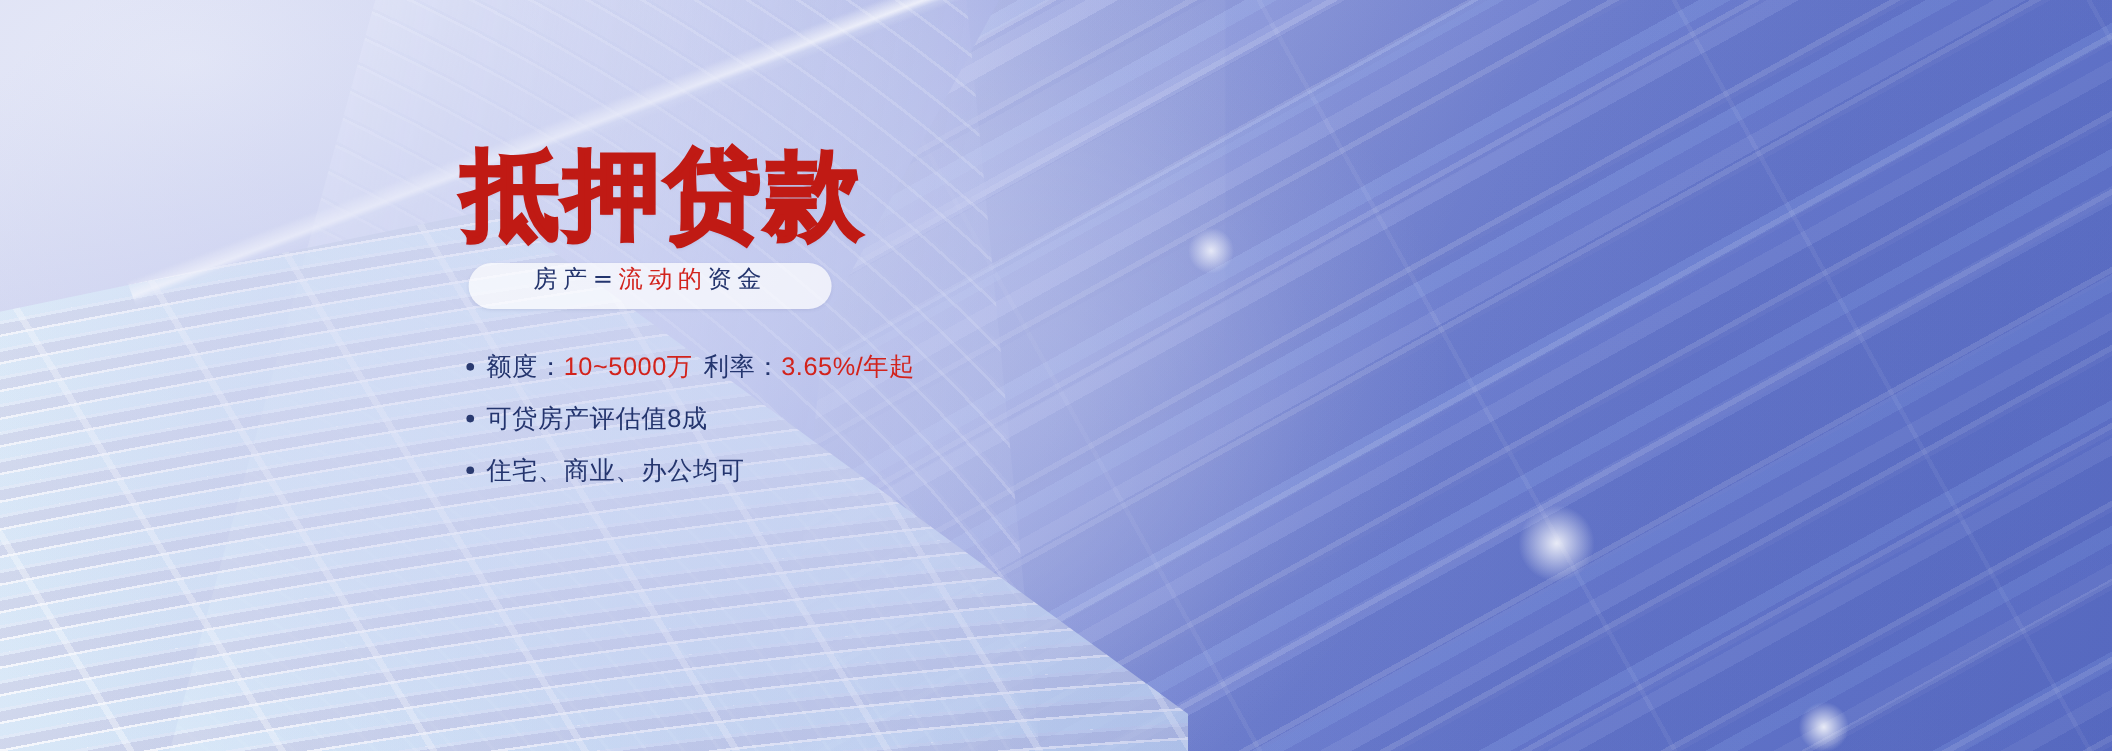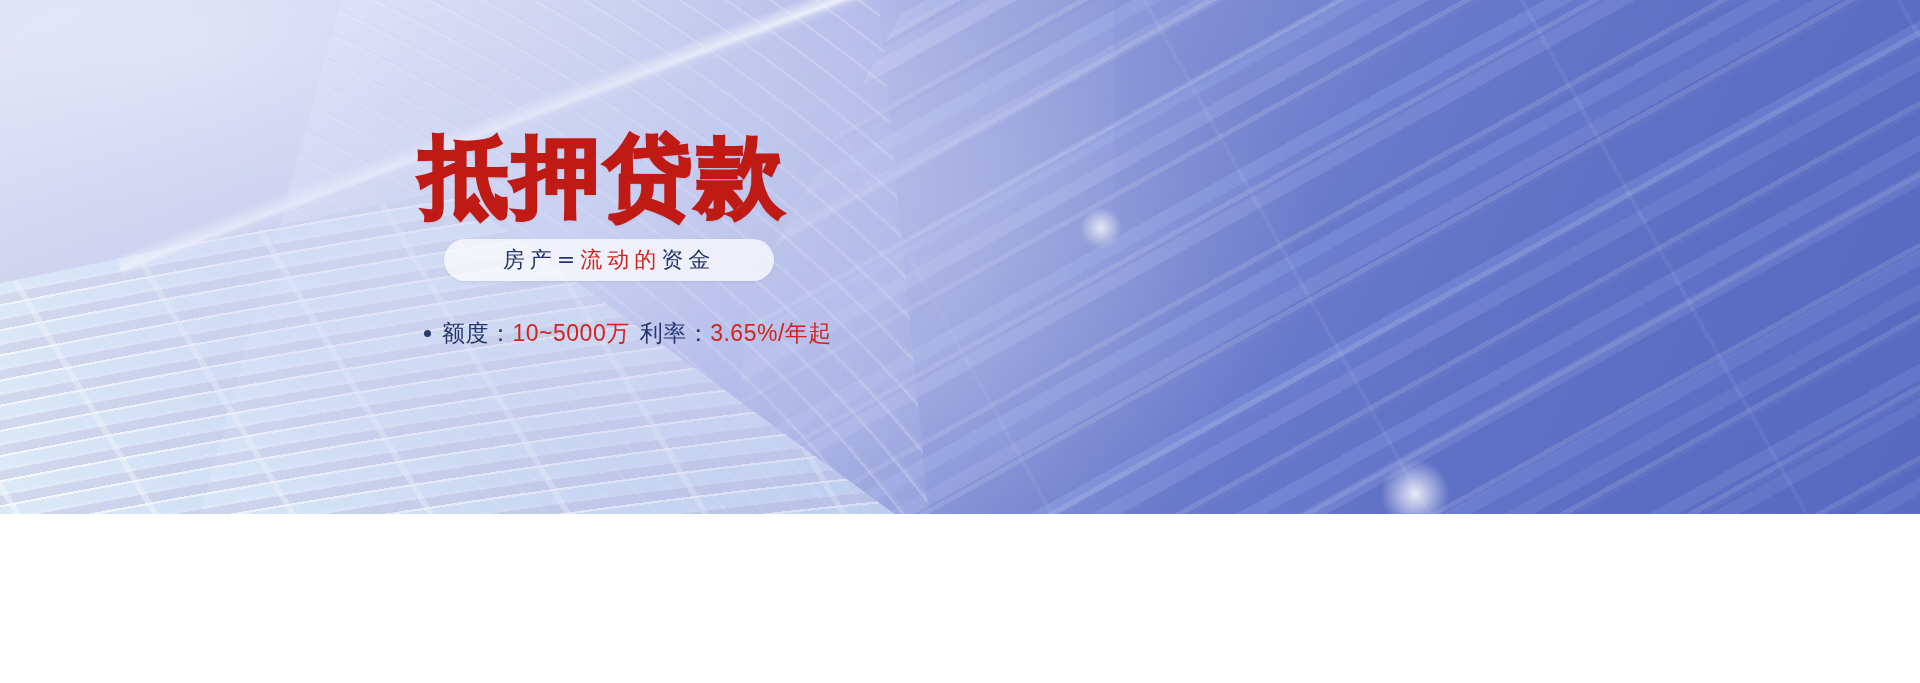--- a/index.html
+++ b/index.html
@@ -5,21 +5,21 @@
 <style>
   html,body{margin:0;padding:0;}
   body{
     width:1920px;height:683px;overflow:hidden;
     font-family:"Liberation Sans","DejaVu Sans",sans-serif;
   }
 
   
   .banner{
     position:relative;
-    width:1920px;height:514px;
+    width:1920px;height:683px;
     overflow:hidden;
     background:#5eead4;
   }
 
   
   .sky{
     position:absolute;inset:0;
     background:
       linear-gradient(118deg,
         #d9dcf0 0%,
@@ -238,28 +238,28 @@
     color:#c01a14;
     letter-spacing:4px;
     font-family:"DejaVu Sans","Liberation Sans",sans-serif;
     -webkit-text-stroke:3px #c01a14;
     text-shadow:0 1px 0 #c01a14, 1px 0 0 #c01a14, 0 2px 3px rgba(90,70,120,.18);
     white-space:nowrap;
   }
 
   .pill{
     position:absolute;
-    left:444px;top:239px;
+    left:426px;top:239px;
     min-width:330px;
     height:42px;
     padding:0 30px;
     box-sizing:border-box;
     border-radius:21px;
     background:rgba(255,255,255,.72);
-    display:flex;align-items:center;justify-content:center;
+    display:flex;justify-content:center;
     box-shadow:0 1px 3px rgba(70,80,140,.12);
   }
   .pill-text{
     font-size:22px;
     letter-spacing:5px;
     white-space:nowrap;
     font-family:"DejaVu Sans","Liberation Sans",sans-serif;
   }
   .pill-text .dk{color:#24356e;}
   .pill-text .rd{color:#d2231c;}
@@ -329,17 +329,25 @@
       </div>
     </div>
 
     <div class="bullets">
 
       <div class="bullet">
         <span class="dot"></span>
         <span class="btext"><span>额度：</span><span class="rd">10~5000万</span><span class="gap"></span><span>利率：</span><span class="rd">3.65%/年起</span></span>
       </div>
 
-
+      <div class="bullet">
+        <span class="dot"></span>
+        <span class="btext">可贷房产评估值8成</span>
+      </div>
+
+      <div class="bullet">
+        <span class="dot"></span>
+        <span class="btext">住宅、商业、办公均可</span>
+      </div>
 
     </div>
   </div>
 </div>
 
 </body></html>

